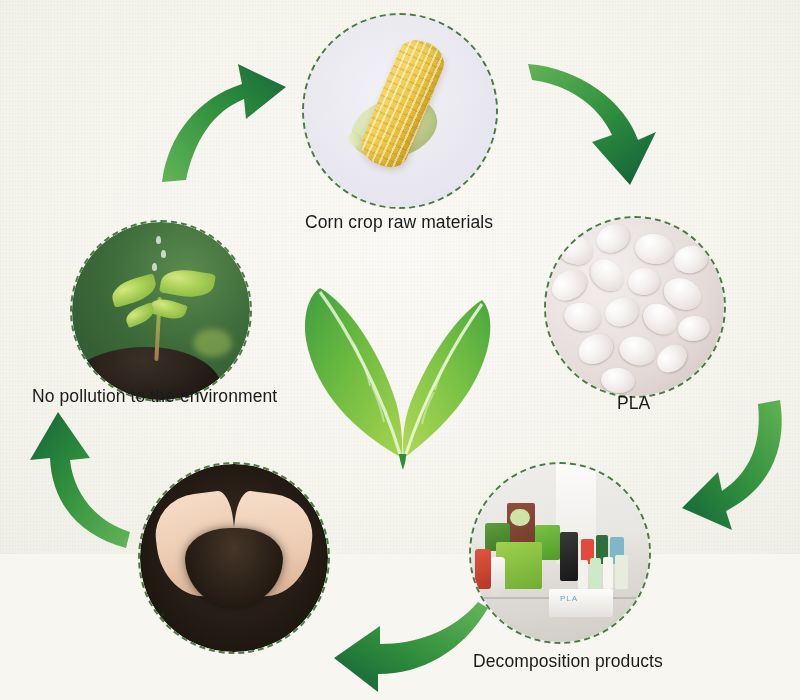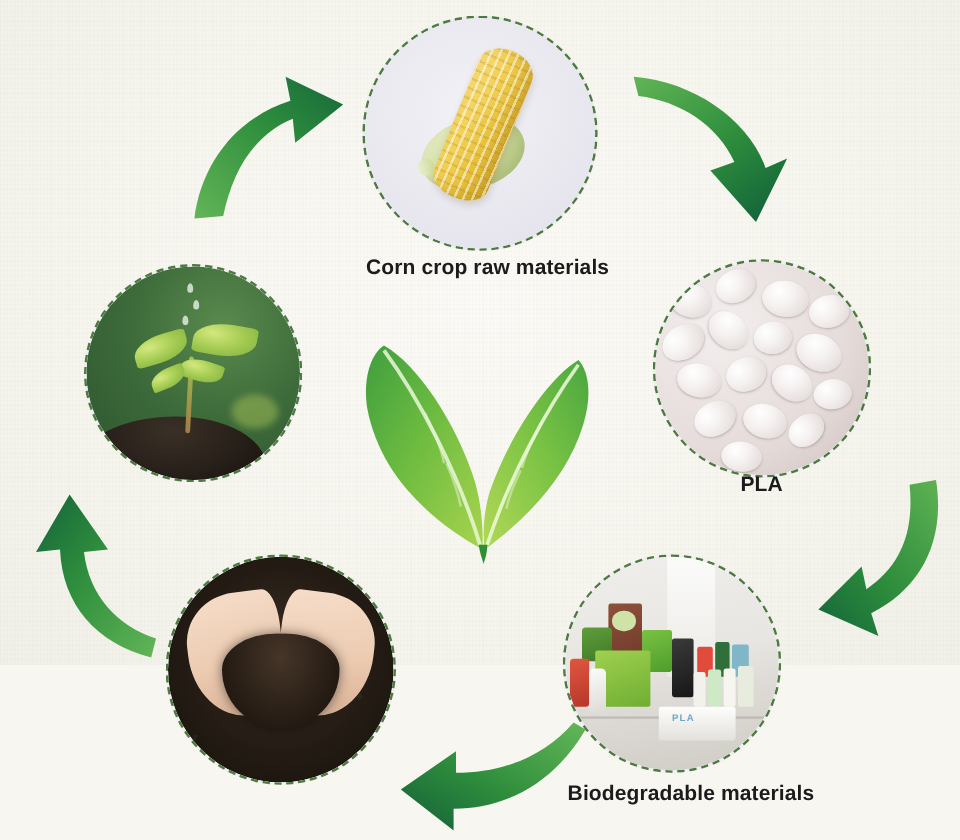--- a/index.html
+++ b/index.html
@@ -12,21 +12,20 @@
     overflow: hidden;
     font-family: "Liberation Sans", sans-serif;
     background: #f7f6f0;
   }
   #stage {
     position: relative;
     width: 800px;
     height: 554px;
     background:
       radial-gradient(ellipse at 50% 45%, #fbfaf6 0%, #f6f5ee 55%, #f1f0e8 100%);
-    font-weight: bold;
   }
   
   #stage::before {
     content: "";
     position: absolute;
     inset: 0;
     background-image:
       repeating-linear-gradient(90deg, rgba(0,0,0,0.012) 0 1px, rgba(255,255,255,0) 1px 3px),
       repeating-linear-gradient(0deg, rgba(0,0,0,0.010) 0 1px, rgba(255,255,255,0) 1px 4px);
     pointer-events: none;
@@ -300,21 +299,21 @@
       <div class="box" style="left:70%; top:40%; width:7%;  height:16%; background:#2f6f3a; border-radius:2px;"></div>
       <div class="box" style="left:78%; top:41%; width:8%;  height:15%; background:#7fb7c9; border-radius:2px;"></div>
       <div class="box" style="left:60%; top:54%; width:6%;  height:16%; background:#f2f1ec; border-radius:2px;"></div>
       <div class="box" style="left:67%; top:53%; width:6%;  height:17%; background:#cde9c6; border-radius:2px;"></div>
       <div class="box" style="left:74%; top:52%; width:6%;  height:18%; background:#f6f5f0; border-radius:2px;"></div>
       <div class="box" style="left:81%; top:51%; width:7%;  height:19%; background:#e8ecdf; border-radius:2px;"></div>
       <div class="box" style="left:44%; top:70%; width:36%; height:16%; background:linear-gradient(180deg,#fdfdfc,#e3e1dc);"></div>
       <div style="position:absolute;left:50%;top:73%;font-size:8px;color:#6fa8c4;letter-spacing:1px;font-family:'Liberation Sans',sans-serif;">PLA</div>
     </div>
   </div>
-  <div class="caption" id="cap-products">Biodegradable materials</div>
+  <div class="caption" id="cap-products">Decomposition products</div>
 
   <div class="bubble node" id="compost-bubble">
     <div class="art">
       <div class="compost-bg"></div>
       <div class="hand left"></div>
       <div class="hand right"></div>
       <div class="soil-pile"></div>
     </div>
   </div>
 
@@ -326,20 +325,21 @@
       <div class="leaf-s" style="left:22%; top:32%; width:26%; height:13%; transform:rotate(-16deg);"></div>
       <div class="leaf-s" style="left:50%; top:27%; width:30%; height:15%; transform:rotate(10deg);"></div>
       <div class="leaf-s" style="left:44%; top:44%; width:20%; height:10%; transform:rotate(18deg);"></div>
       <div class="leaf-s" style="left:30%; top:48%; width:17%; height:9%;  transform:rotate(-22deg);"></div>
       <div class="droplet" style="left:47%; top:8%;"></div>
       <div class="droplet" style="left:50%; top:16%;"></div>
       <div class="droplet" style="left:45%; top:23%;"></div>
       <div style="position:absolute;left:68%;top:60%;width:22%;height:16%;background:rgba(180,205,90,0.45);border-radius:50%;filter:blur(3px);"></div>
     </div>
   </div>
+  <div class="caption" id="cap-seedling">No pollution to the environment</div>
 
   <svg id="center-leaves" class="node" viewBox="0 0 212 190">
     <defs>
       <linearGradient id="lgL" x1="0" y1="0" x2="1" y2="1">
         <stop offset="0%" stop-color="#3f9e3e"></stop>
         <stop offset="45%" stop-color="#6cbb40"></stop>
         <stop offset="100%" stop-color="#a8d44e"></stop>
       </linearGradient>
       <linearGradient id="lgR" x1="1" y1="0" x2="0" y2="1">
         <stop offset="0%" stop-color="#4aa63f"></stop>

